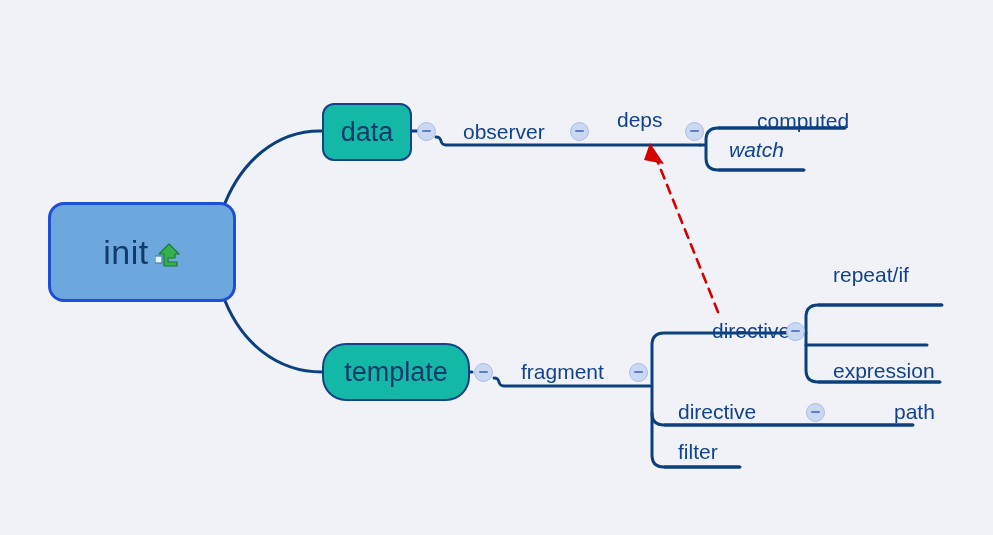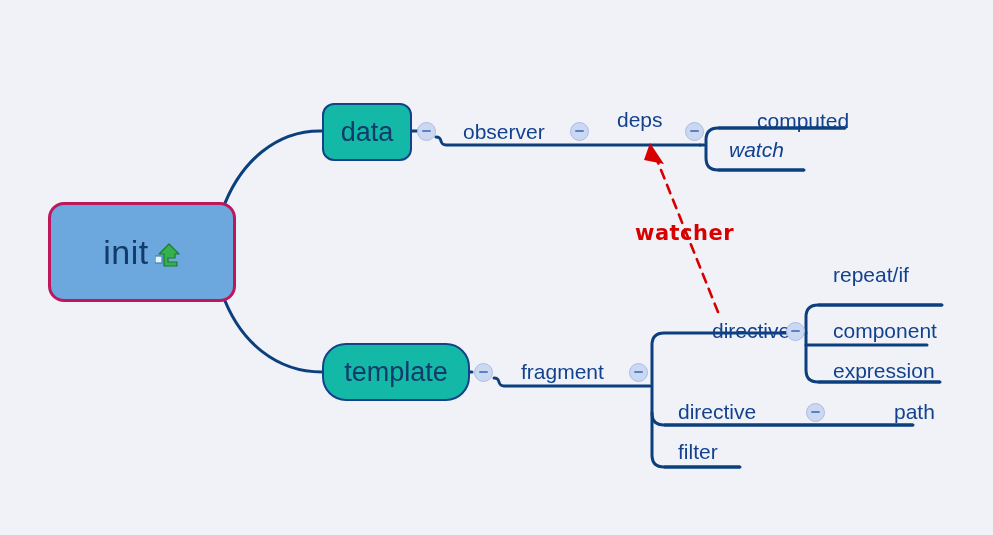--- a/index.html
+++ b/index.html
@@ -36,21 +36,21 @@
     align-items: center;
     justify-content: center;
   }
   
   .root-node {
     left: 48px;
     top: 202px;
     width: 188px;
     height: 100px;
     background: #6ca7dd;
-    border: 3px solid #be185d;
+    border: 3px solid #1d4ed8;
     border-radius: 16px;
     gap: 6px;
   }
   .root-label {
     font-size: 34px;
     color: #123a6b;
     font-family: "Liberation Sans", sans-serif;
     letter-spacing: 0.5px;
   }
   .root-icon {
@@ -188,21 +188,20 @@
   <span class="leaf" style="left:729px; top:110px;margin-left:28px;">computed</span>
 
   <span class="leaf" style="left:729px; top:139px;font-style:italic;">watch</span>
 
   <span class="leaf" style="left:521px; top:361px;">fragment</span>
 
   <span class="leaf" style="left:678px; top:320px;margin-left:34px;">directive</span>
 
   <span class="leaf" style="left:833px; top:264px;">repeat/if</span>
 
-  <span class="leaf" style="left:833px; top:320px;">component</span>
 
   <span class="leaf" style="left:833px; top:360px;">expression</span>
 
   <span class="leaf" style="left:678px; top:401px;">directive</span>
 
   <span class="leaf" style="left:894px; top:401px;">path</span>
 
   <span class="leaf" style="left:678px; top:441px;">filter</span>
 
   <svg class="layer" viewBox="0 0 993 535">
@@ -217,15 +216,14 @@
   </svg>
 
   <div class="toggle" style="left:417px; top:122px;"></div>
   <div class="toggle" style="left:570px; top:122px;"></div>
   <div class="toggle" style="left:685px; top:122px;"></div>
   <div class="toggle" style="left:474px; top:363px;"></div>
   <div class="toggle" style="left:629px; top:363px;"></div>
   <div class="toggle" style="left:786px; top:322px;"></div>
   <div class="toggle" style="left:806px; top:403px;"></div>
 
-  <span class="annotation" style="left:635px; top:221px;">watcher</span>
 
 </div>
 
 </body></html>

